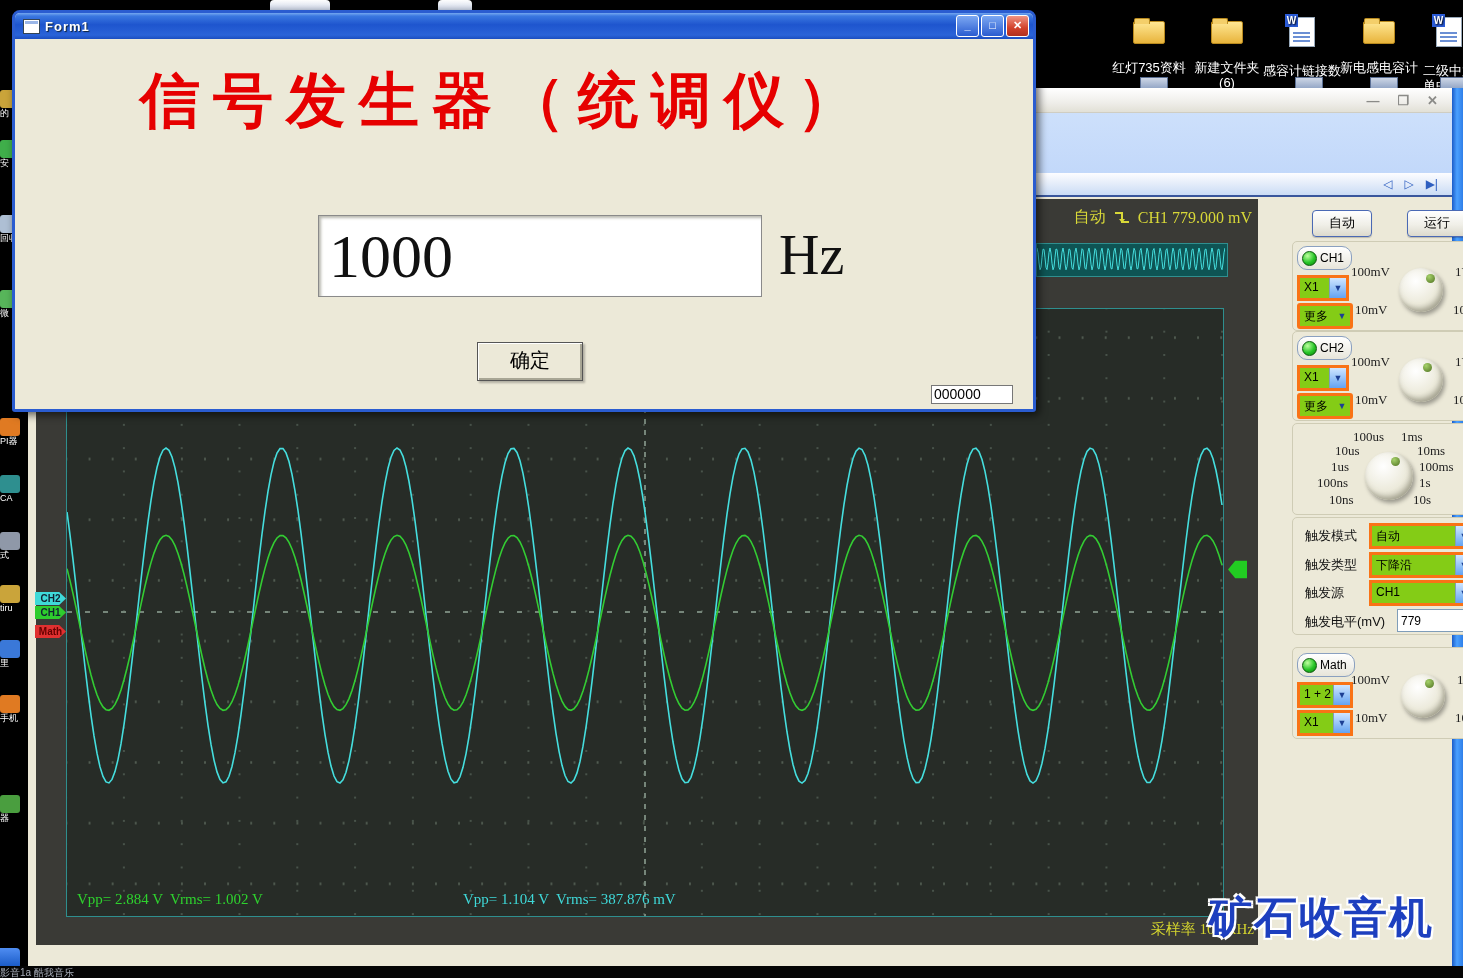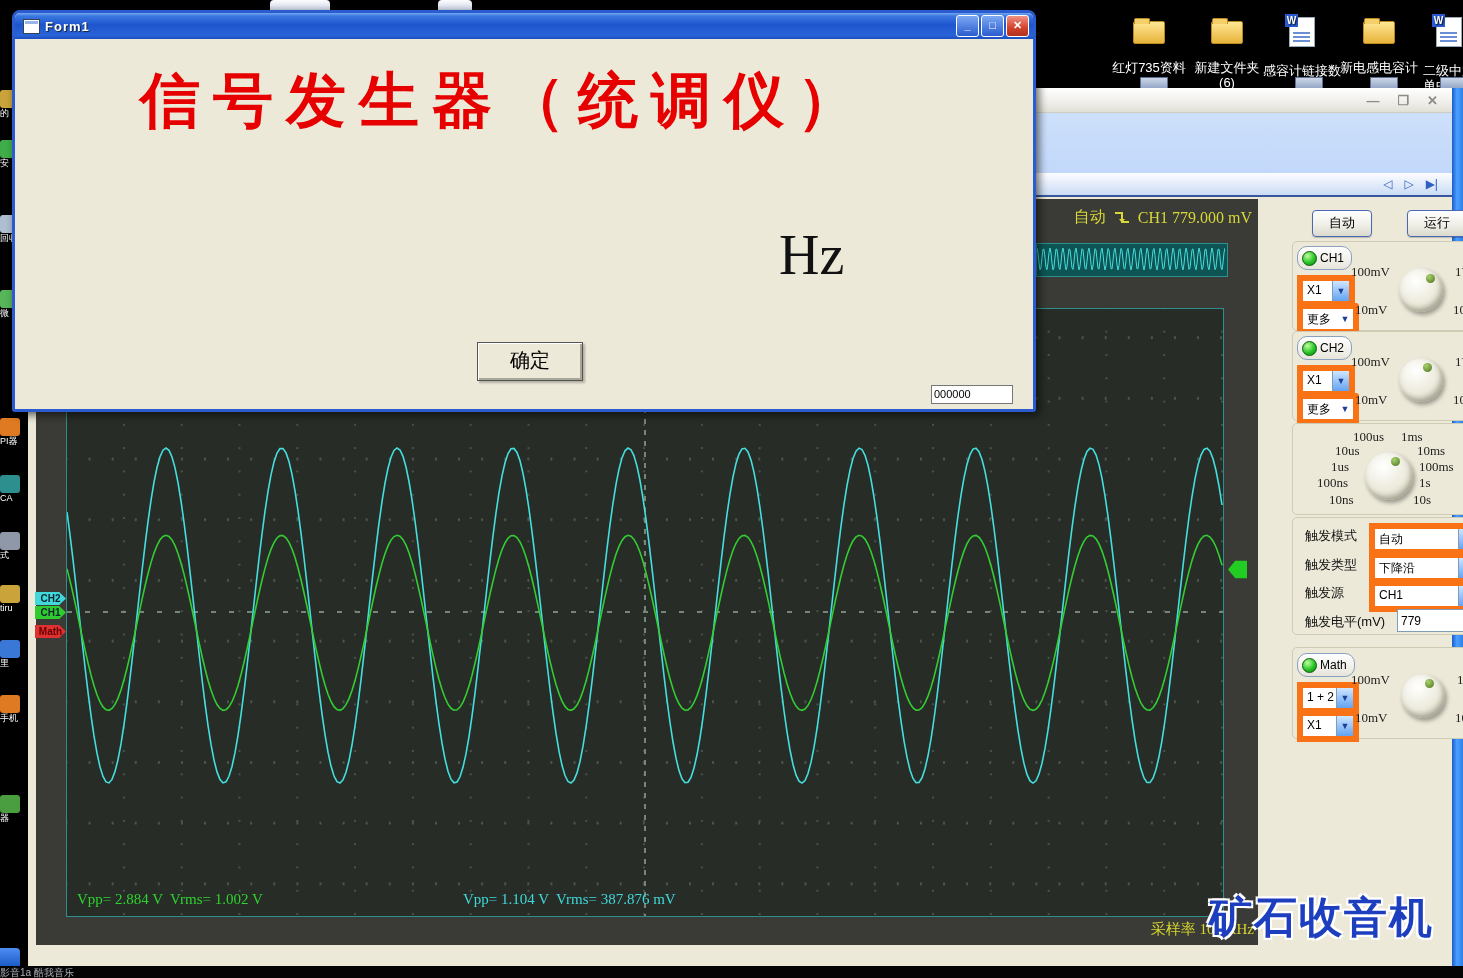--- a/index.html
+++ b/index.html
@@ -42,21 +42,21 @@
   #form1 .freqlabel{position:absolute;left:138px;top:182px;font-family:"Liberation Serif",serif;
         font-size:56px;color:#111;letter-spacing:8px;}
   #form1 .freqinput{position:absolute;left:303px;top:176px;width:432px;height:76px;background:#fff;
         border:1px solid #8a8a8a;box-shadow:inset 2px 2px 3px #b9b9b0;font-family:"Liberation Serif",serif;
         font-size:62px;padding:2px 0 2px 10px;color:#111;}
   #form1 .hz{position:absolute;left:764px;top:184px;font-family:"Liberation Serif",serif;font-size:56px;color:#111;}
   #form1 .okbtn{position:absolute;left:462px;top:303px;width:104px;height:37px;background:#ece9d8;
         border:1px solid #555;box-shadow:inset 1px 1px 0 #fff,inset -2px -2px 0 #a8a695, 2px 2px 2px rgba(0,0,0,.25);
         font-size:20px;text-align:center;line-height:35px;font-family:"Liberation Serif",serif;}
   #form1 .auxinput{position:absolute;left:916px;top:346px;width:76px;height:15px;background:#fff;
-        border:1px solid #777;font-size:11px;line-height:15px;padding-left:2px;font-family:"Liberation Sans",sans-serif;}
+        border:1px solid #777;font-size:14px;line-height:15px;padding-left:2px;font-family:"Liberation Sans",sans-serif;}
 
   
   #bluestrip{left:1452px;top:88px;width:11px;height:878px;z-index:6;
      background:linear-gradient(90deg,#1b5cc8,#4aa0ff 45%,#2f7fe8);}
 
   
   #scope{left:28px;top:88px;width:1424px;height:878px;z-index:10;background:#ece9d8;}
   #scope .tbar{height:24px;background:linear-gradient(#ffffff,#efeeea 60%,#e2e0d6);display:flex;align-items:center;
      border-bottom:1px solid #cfcdc2;}
   #scope .tglyphs{margin-left:auto;display:flex;gap:18px;padding-right:14px;color:#8b8b88;font-size:13px;font-weight:bold;}
@@ -96,21 +96,21 @@
   
   #rpanel{position:absolute;left:1234px;top:0;width:192px;height:750px;}
   .xbtn{position:absolute;width:58px;height:25px;border:1px solid #4a69b4;border-radius:4px;
      background:linear-gradient(#ffffff,#f0efe8 55%,#dcdacd);font-size:13px;text-align:center;line-height:23px;
      box-shadow:0 1px 1px rgba(0,0,0,.2);}
   .group{position:absolute;border:1px solid #cfccb5;border-radius:5px;background:#ece9d8;}
   .ledbtn{position:absolute;height:22px;border:1px solid #8aa0c0;border-radius:10px;background:linear-gradient(#fff,#e7e5da);
      display:flex;align-items:center;gap:3px;padding:0 7px 0 4px;font-size:12px;}
   .led{width:13px;height:13px;border-radius:50%;border:1px solid #0a5a0a;
      background:radial-gradient(circle at 35% 30%,#bfff9f,#27c527 55%,#0a7d0a);}
-  .combo{position:absolute;height:20px;border:6px solid #f97316;background:#ffffff;display:flex;font-size:12px;}
+  .combo{position:absolute;height:20px;border:3px solid #f97316;background:#84cc16;display:flex;font-size:12px;}
   .combo .val{flex:1;padding:2px 3px 0 4px;white-space:nowrap;overflow:hidden;}
   .combo .arr{width:16px;background:linear-gradient(#cfe6ff,#63a3f2);border-left:1px solid #7f9db9;color:#1c3f94;
      font-size:9px;display:flex;align-items:center;justify-content:center;}
   .knob{position:absolute;border-radius:50%;
      background:radial-gradient(circle at 38% 30%,#ffffff,#eceadb 55%,#b9b7a2);
      box-shadow:2px 3px 4px rgba(0,0,0,.35), inset -2px -3px 5px rgba(120,118,100,.5);}
   .knob .dot{position:absolute;width:9px;height:9px;border-radius:50%;
      background:radial-gradient(circle at 35% 30%,#a6d26a,#4e7020);}
   .klabel{position:absolute;font-family:"Liberation Serif",serif;font-size:13px;color:#222;white-space:nowrap;}
   .tlabel{position:absolute;font-size:13px;color:#111;}
@@ -353,20 +353,21 @@
       <div class="ticon"></div>
       <span class="ttext">Form1</span>
       <div class="tbtns">
         <div class="wbtn min">_</div>
         <div class="wbtn max">□</div>
         <div class="wbtn close">✕</div>
       </div>
     </div>
     <div class="body">
       <div class="heading">信号发生器（统调仪）</div>
+      <input class="freqinput" value="1000" style="">
       <div class="hz">Hz</div>
       <div class="okbtn">确定</div>
       <input class="auxinput" value="000000" style="">
     </div>
   </div>
 
   <div id="startfrag" class="abs"></div>
   <div id="bottomstrip" class="abs">
     <span style="opacity:.8;">影音1a    酷我音乐</span>
   </div>

